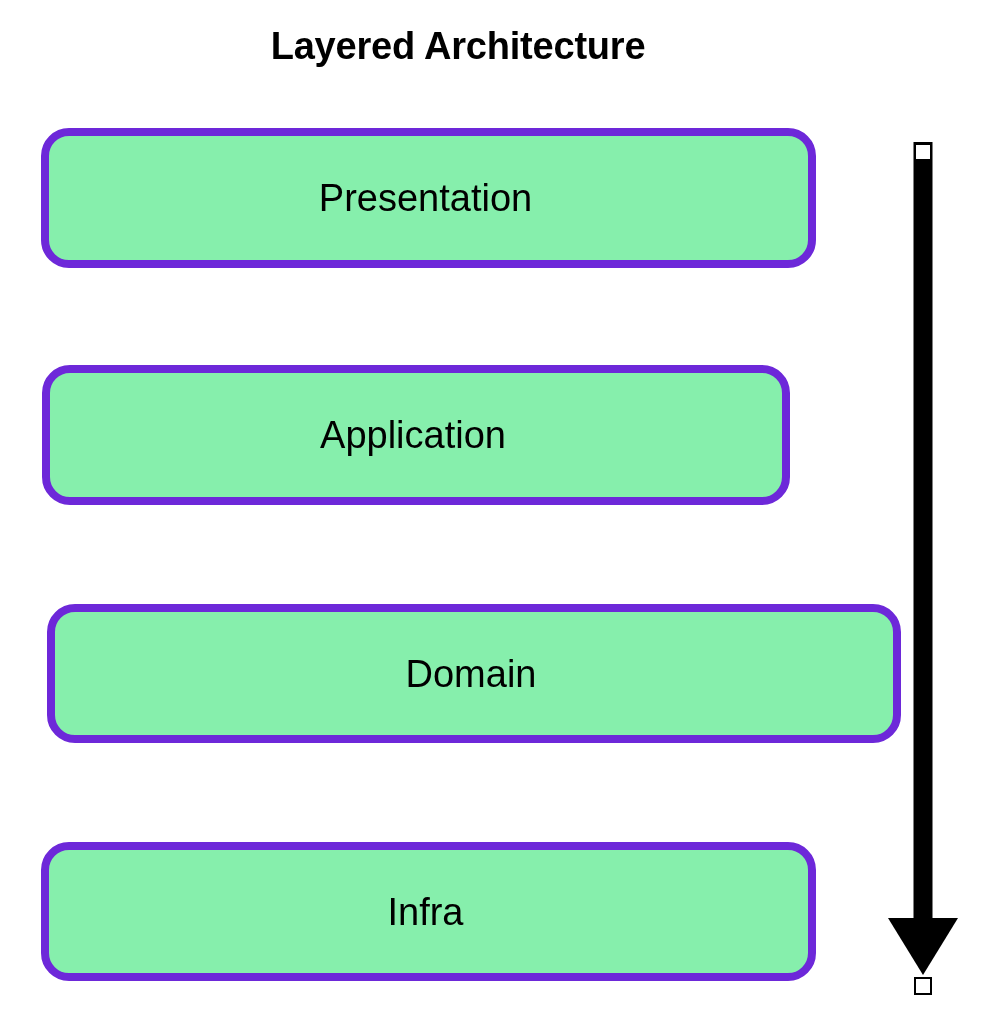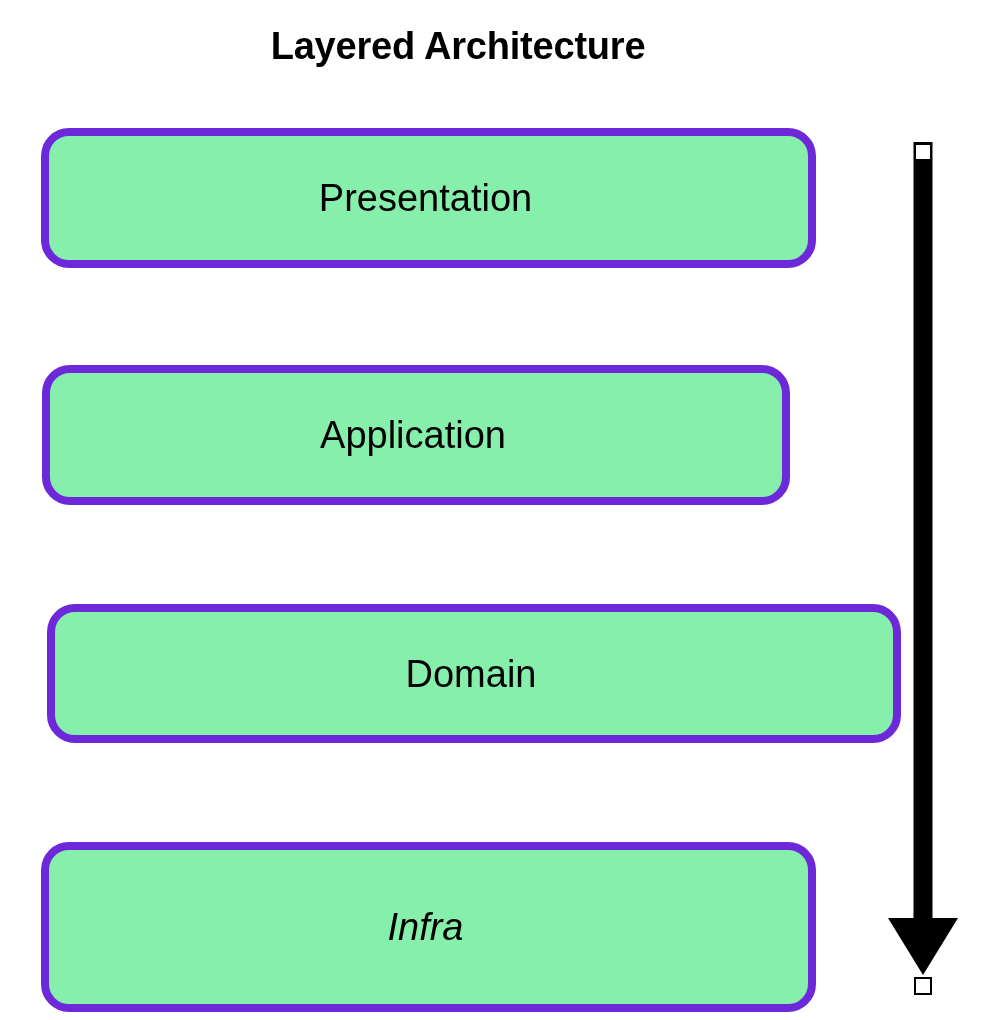--- a/index.html
+++ b/index.html
@@ -56,21 +56,21 @@
     color: #000000;
     line-height: 44px;
     white-space: nowrap;
     position: relative;
     left: -3px;
   }
 
   .layer-box.box-0 { left: 41px;  top: 128px; width: 775px; height: 140px; }
   .layer-box.box-1 { left: 42px;  top: 365px; width: 748px; height: 140px; }
   .layer-box.box-2 { left: 47px;  top: 604px; width: 854px; height: 139px; }
-  .layer-box.box-3 { left: 41px;  top: 842px; width: 775px; height: 170px; font-style: italic; }
+  .layer-box.box-3 { left: 41px;  top: 842px; width: 775px; height: 139px; }
 
   
   .flow-arrow {
     position: absolute;
     left: 884px;
     top: 142px;
     width: 80px;
     height: 856px;
   }
   .flow-arrow svg {

